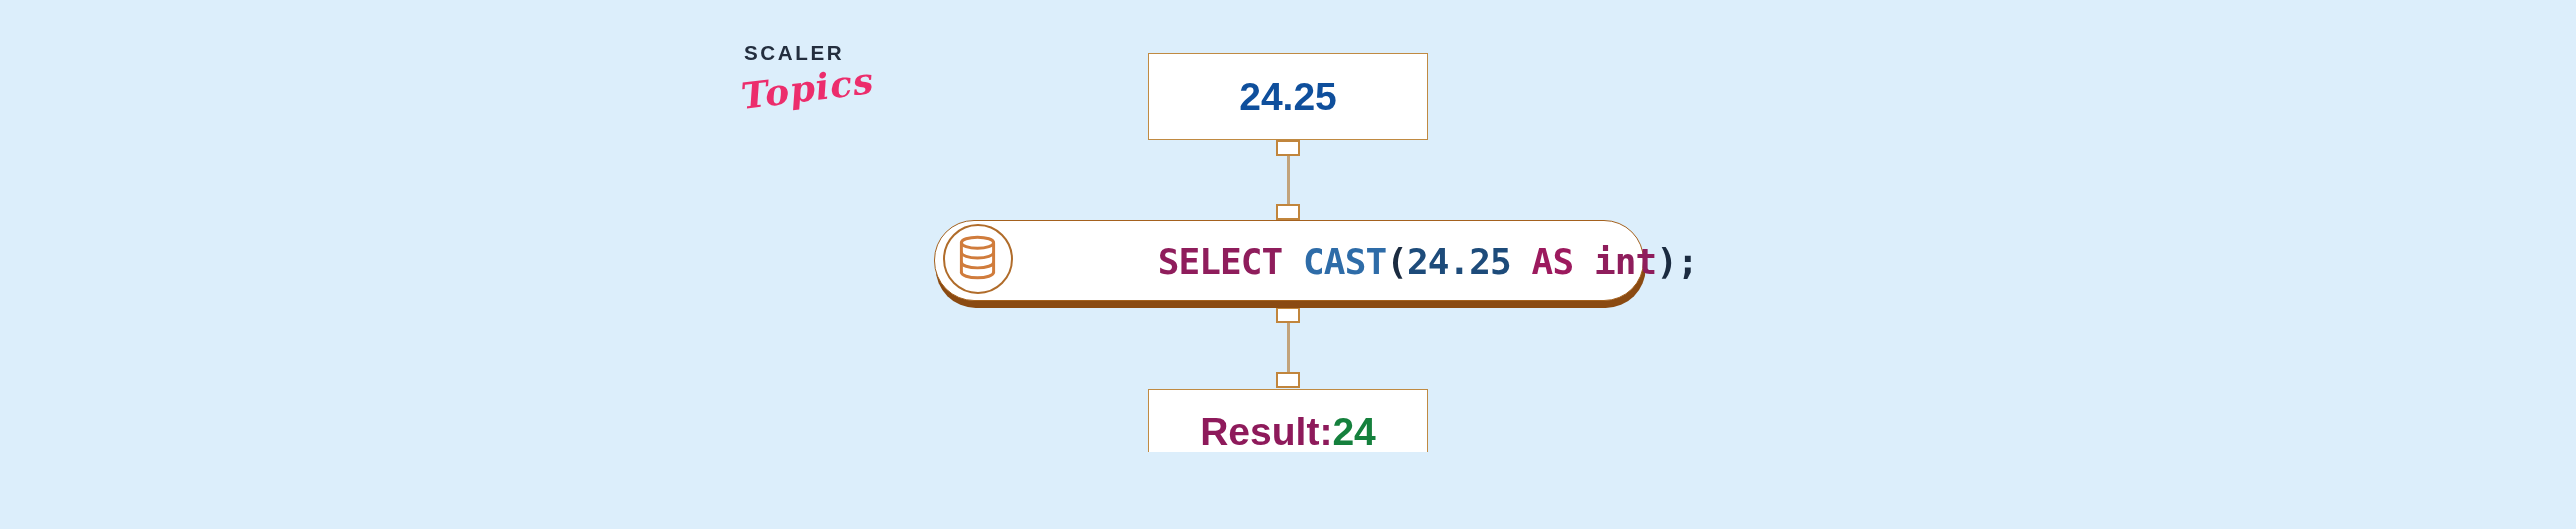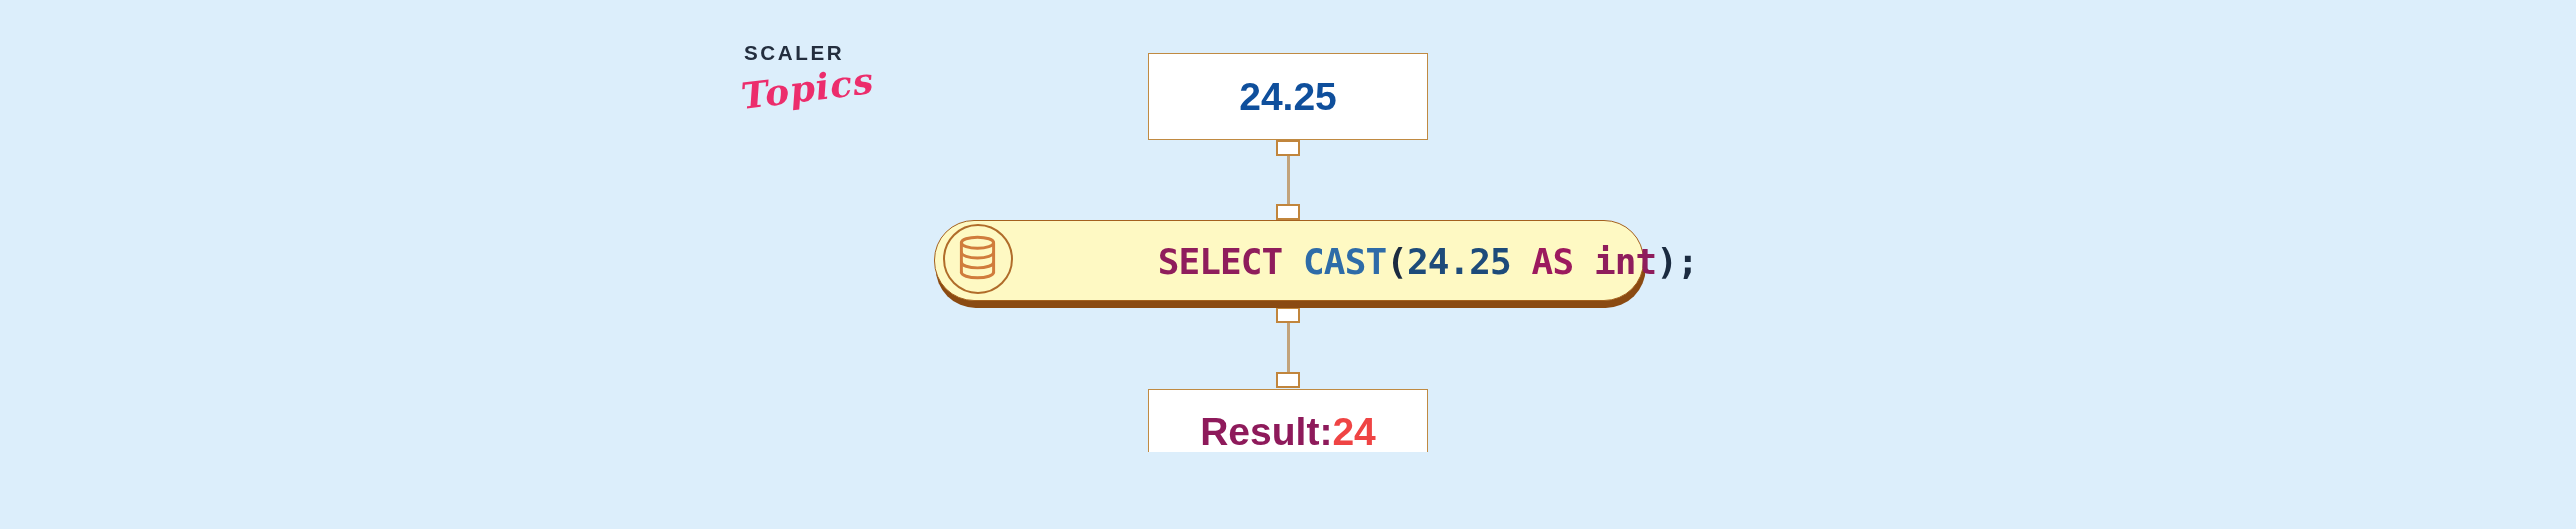--- a/index.html
+++ b/index.html
@@ -42,21 +42,21 @@
     background: #ffffff;
     border: 1.7px solid #c08a42;
     display: flex;
     align-items: center;
     justify-content: center;
   }
   .input-box  { left: 1148px; top: 53px;  width: 280px; height: 87px; }
   .result-box { left: 1148px; top: 389px; width: 280px; height: 86px; text-align: right; }
   .input-value  { font-size: 39px; font-weight: 700; color: #0f4f9c; }
   .result-label { font-size: 39px; font-weight: 700; color: #8e1a5b; }
-  .result-value { font-size: 39px; font-weight: 700; color: #ef4444; }
+  .result-value { font-size: 39px; font-weight: 700; color: #15803d; }
 
   
   .vline {
     position: absolute;
     left: 1287px;
     width: 2.6px;
     background: #c2a37b;
     z-index: 1;
   }
   .vline1 { top: 142px; height: 79px; }
@@ -76,21 +76,21 @@
   .port4 { top: 372px; }
 
   
   .pill {
     position: absolute;
     left: 934px;
     top: 220px;
     width: 710px;
     height: 81px;
     border-radius: 40px;
-    background: #fef9c3;
+    background: #ffffff;
     border: 1.7px solid #a4611e;
     box-shadow: 1.7px 6.9px 0 #8a4a12;
     z-index: 3;
   }
   .db-circle {
     position: absolute;
     left: 7.7px;
     top: 3.4px;
     width: 70px;
     height: 70px;

